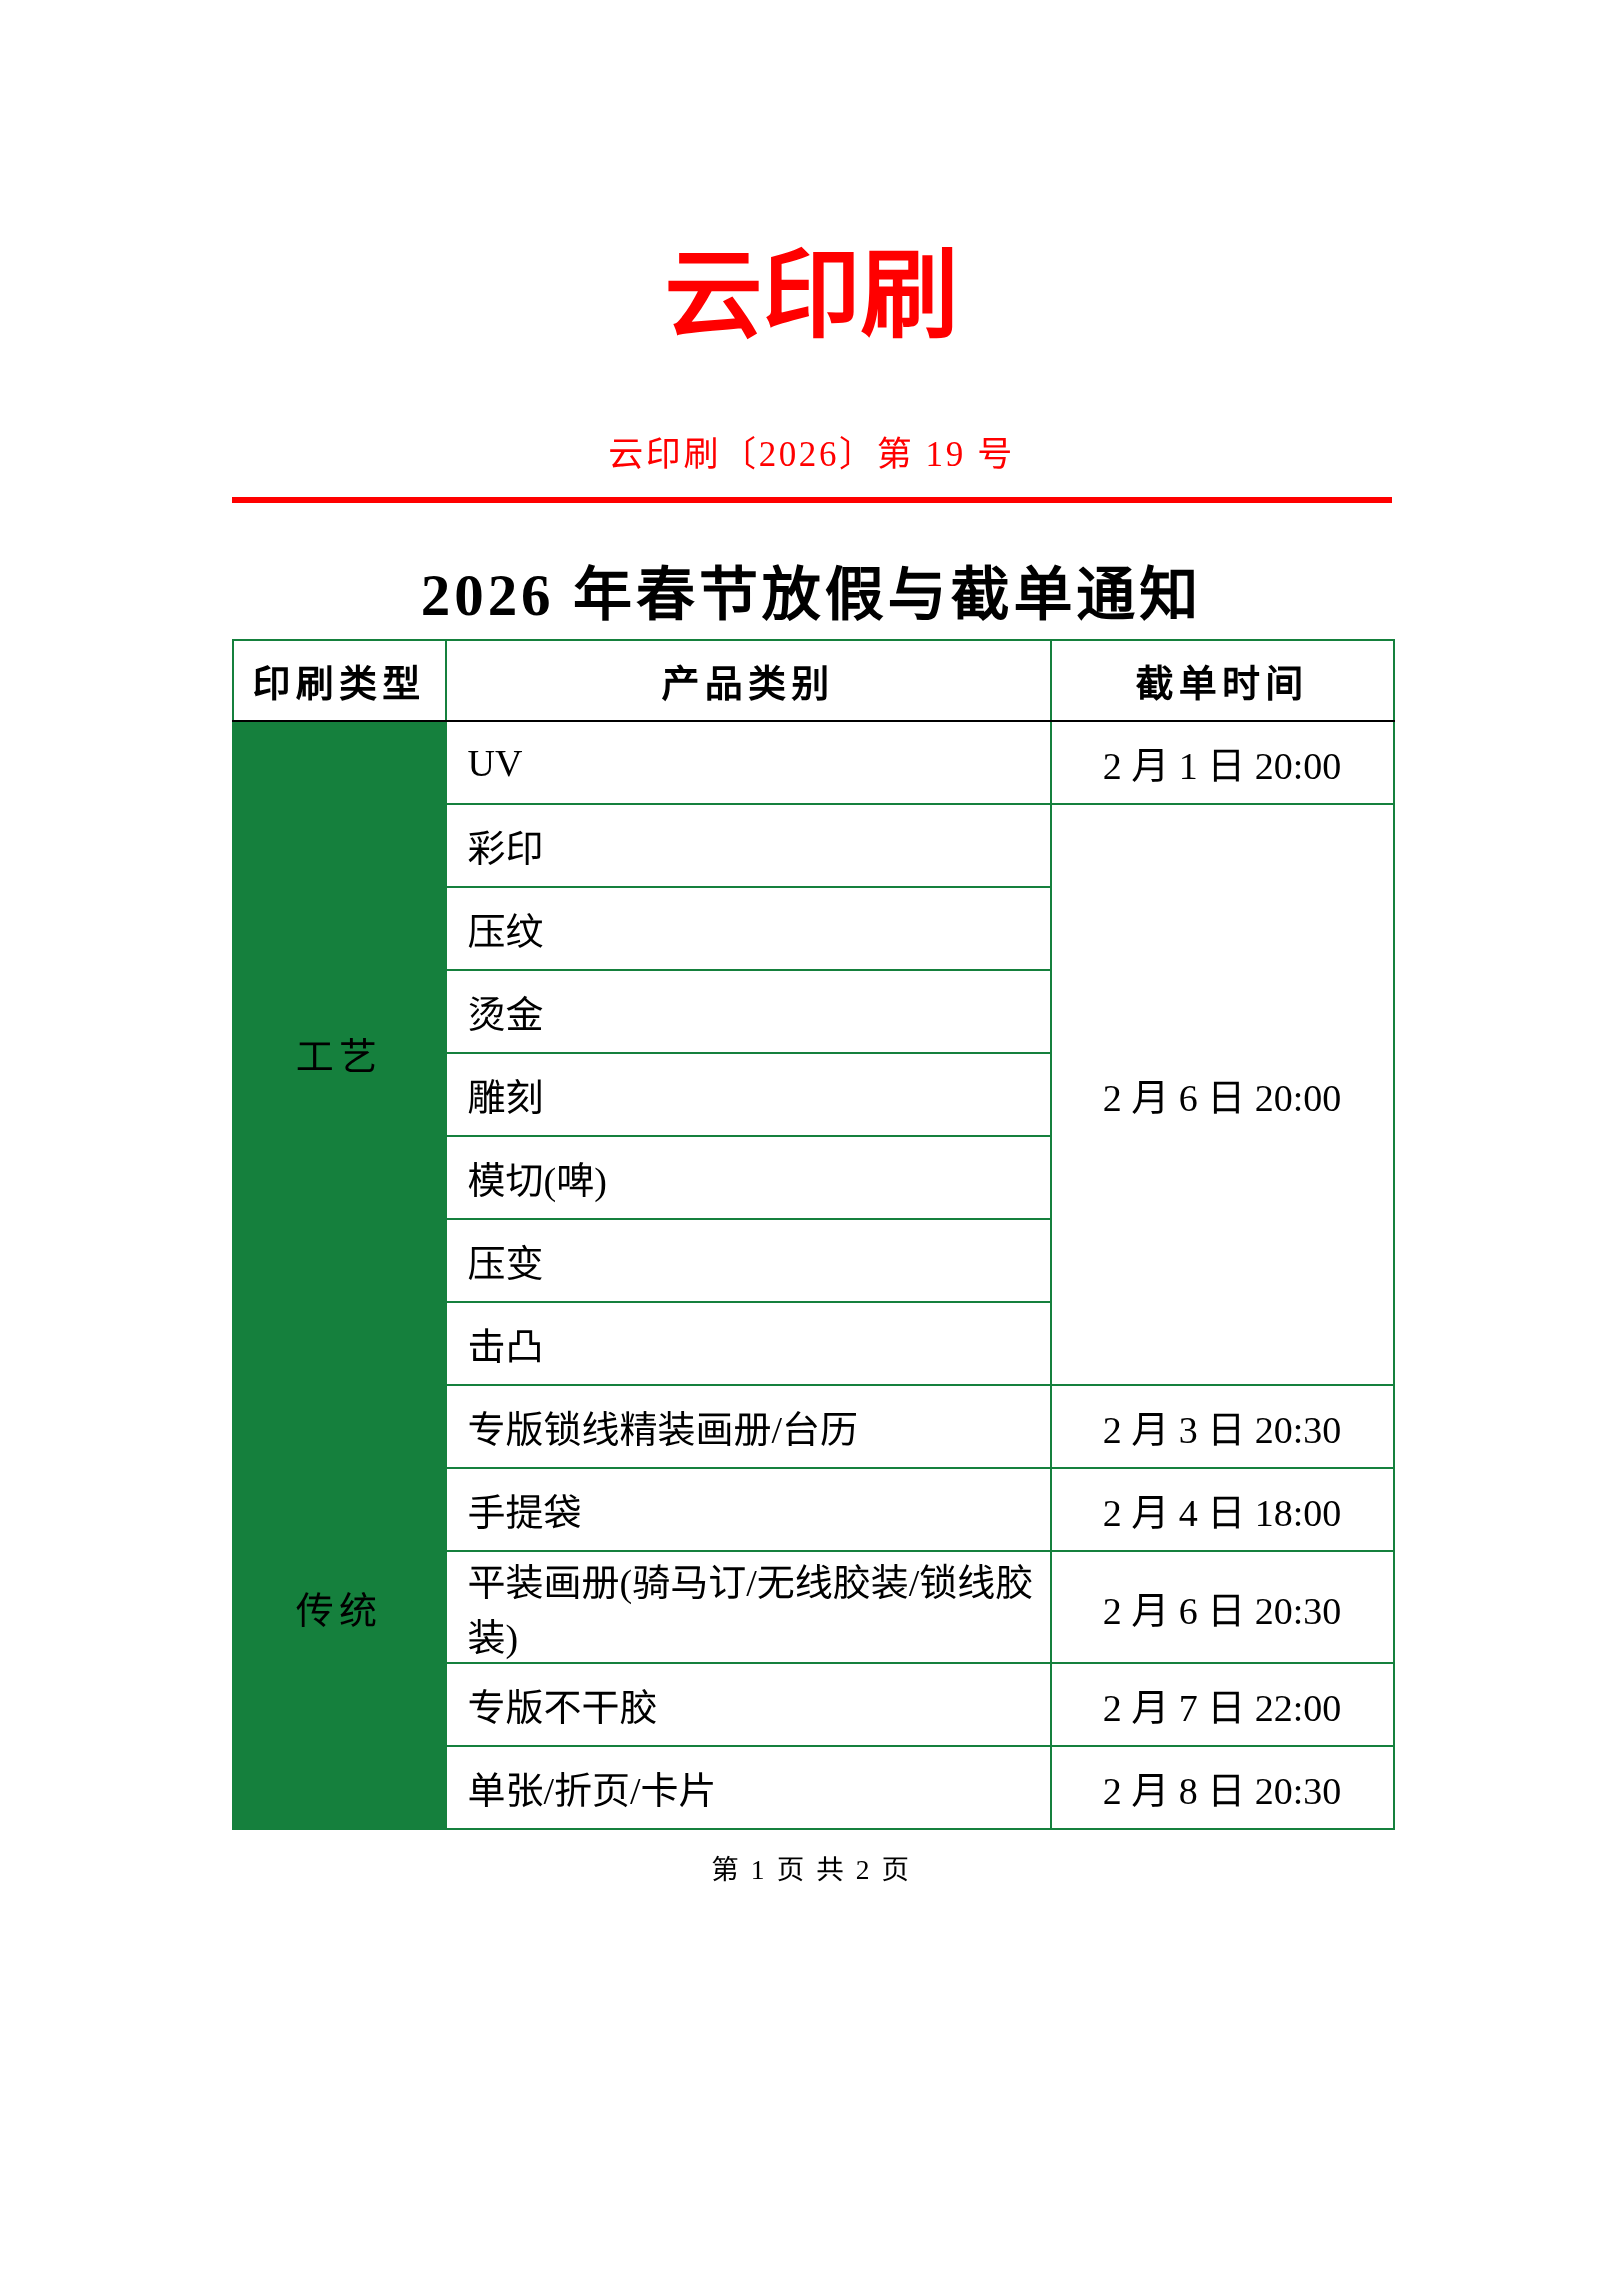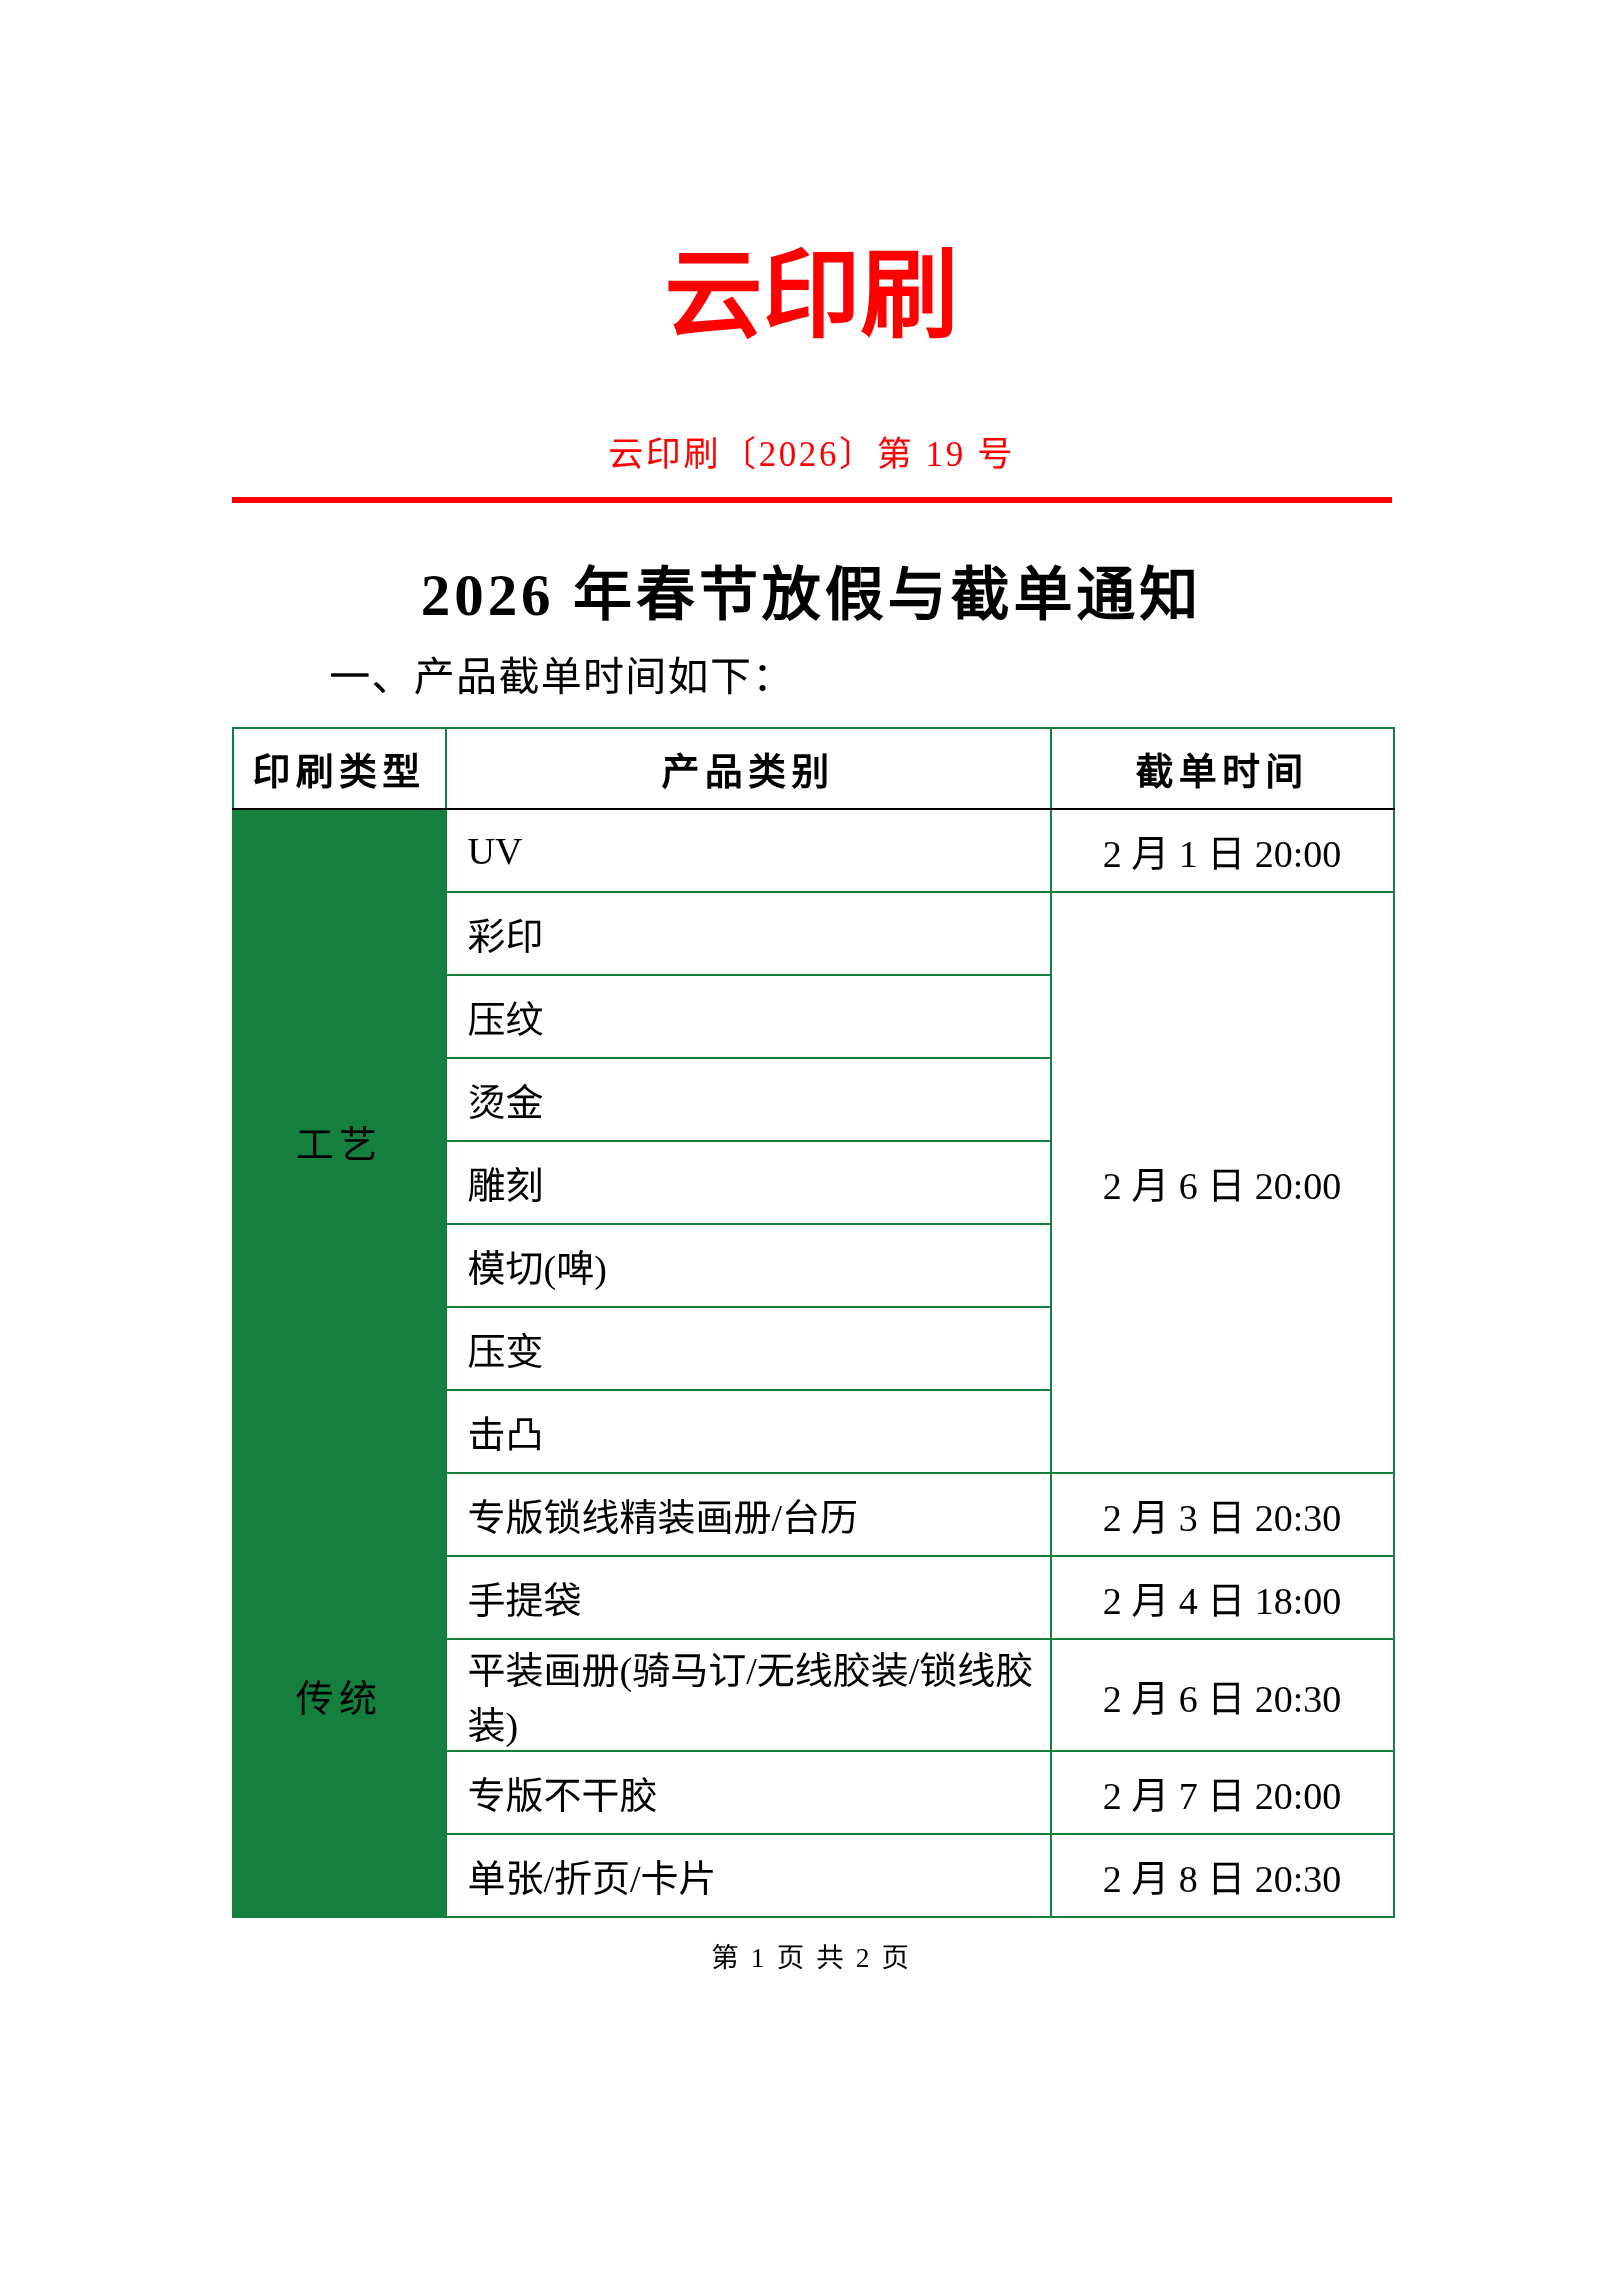--- a/index.html
+++ b/index.html
@@ -105,21 +105,20 @@
 
   <h1 class="company-title">云印刷</h1>
 
   <div class="doc-number">云印刷〔2026〕第 19 号</div>
 
   <div class="red-rule"></div>
 
   <h2 class="notice-title">2026 年春节放假与截单通知</h2>
 
 
-  <p class="section-heading">一、产品截单时间如下：</p>
 
   <table class="cutoff-table">
     <colgroup>
       <col class="c1">
         <col class="c2">
         <col class="c3">
     </colgroup>
     <thead>
       <tr>
         <th>印刷类型</th>
@@ -163,21 +162,21 @@
         <tr>
           <td class="product-cell">手提袋</td>
           <td class="time-cell" rowspan="1">2 月 4 日 18:00</td>
         </tr>
         <tr>
           <td class="product-cell">平装画册(骑马订/无线胶装/锁线胶装)</td>
           <td class="time-cell" rowspan="1">2 月 6 日 20:30</td>
         </tr>
         <tr>
           <td class="product-cell">专版不干胶</td>
-          <td class="time-cell" rowspan="1">2 月 7 日 20:00</td>
+          <td class="time-cell" rowspan="1">2 月 7 日 22:00</td>
         </tr>
         <tr>
           <td class="product-cell">单张/折页/卡片</td>
           <td class="time-cell" rowspan="1">2 月 8 日 20:30</td>
         </tr>
       </tbody>
   </table>
 
   <div class="page-footer">第 1 页 共 2 页</div>
 

